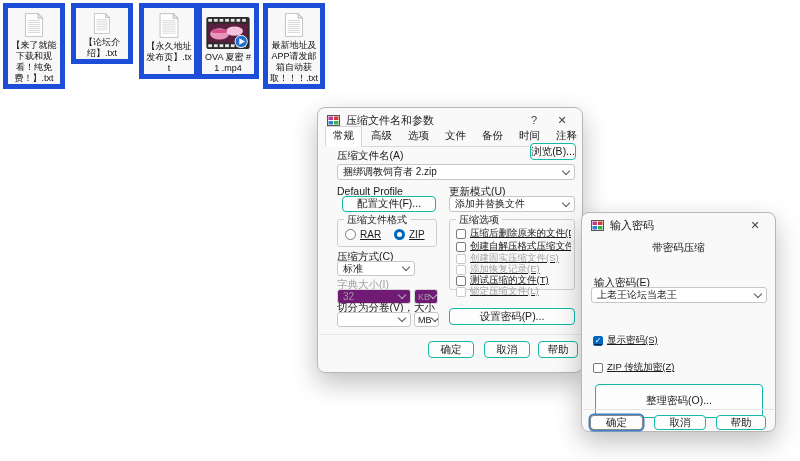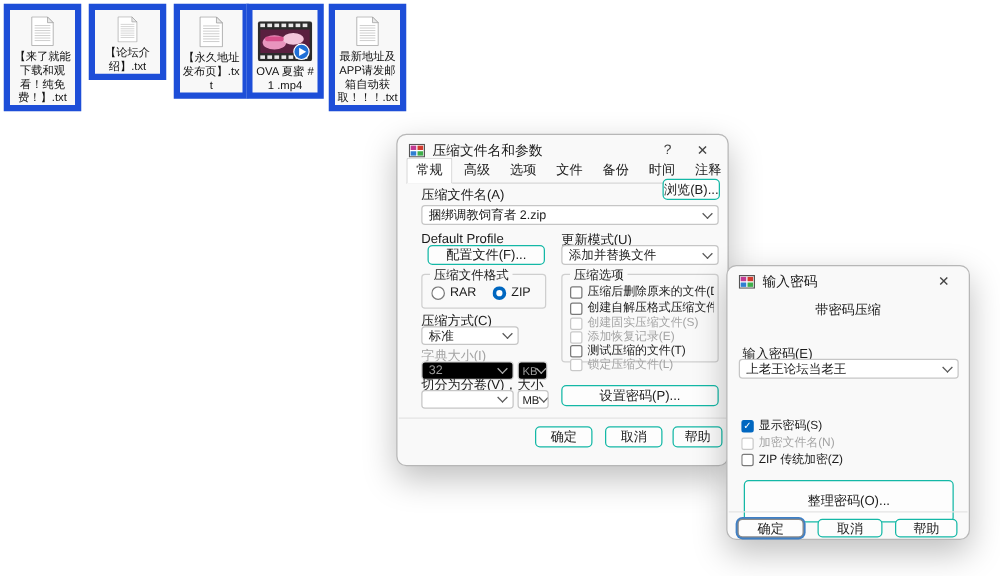--- a/index.html
+++ b/index.html
@@ -17,34 +17,34 @@
   .tb-btn{width:22px;text-align:center;font-size:11px;color:#444;}
 
   .tabs{display:flex;align-items:flex-end;gap:2px;border-bottom:1px solid #d8d8d8;}
   .tab{font-size:10.5px;padding:2px 7px 3px;color:#1a1a1a;white-space:nowrap;}
   .tab.active{background:#fff;border:1px solid #d4d4d4;border-bottom:1px solid #fff;border-radius:2px 2px 0 0;margin-bottom:-1px;}
 
   .lbl{font-size:10.5px;white-space:nowrap;}
   .dis-t{color:#a3a3a3;}
 
   .combo{background:#fff;border:1px solid #c6c6c6;border-radius:3px;display:flex;align-items:center;justify-content:space-between;padding:0 5px;font-size:10px;white-space:nowrap;overflow:hidden;}
-  .combo.dis{background:#000000;color:#9a9a9a;border-color:#d6d6d6;align-items:center;}
+  .combo.dis{background:#701a75;color:#9a9a9a;border-color:#d6d6d6;align-items:center;}
   .chev{width:5px;height:5px;border-right:1px solid #555;border-bottom:1px solid #555;transform:rotate(45deg);margin-top:-3px;flex:none;}
   .combo.dis .chev{border-color:#b0b0b0;}
 
   .btn{background:#fdfdfd;border:1px solid #14b8a6;border-radius:4px;display:flex;align-items:center;justify-content:center;font-size:10.5px;color:#1a1a1a;white-space:nowrap;overflow:hidden;}
   .btn.focus{border:1px solid #8a8a8a;box-shadow:0 0 0 1.5px #3f7fc4;}
 
   .group{border:1px solid #cfcfcf;border-radius:3px;}
   .glabel{position:absolute;top:-7px;left:6px;background:#f9f9f9;padding:0 3px;font-size:10px;white-space:nowrap;}
 
   .radio{width:11px;height:11px;border-radius:50%;border:1px solid #7a7a7a;background:#fff;display:inline-block;flex:none;box-sizing:border-box;}
   .radio.sel{border:3.5px solid #0067c0;}
 
-  .row{display:flex;align-items:center;gap:4px;font-size:9.5px;white-space:nowrap;overflow:hidden;}
+  .row{display:flex;align-items:center;gap:4px;font-size:9.5px;white-space:nowrap;overflow:hidden;text-decoration:underline;}
   .cb{width:10px;height:10px;border:1px solid #7a7a7a;border-radius:2px;background:#fff;display:inline-flex;align-items:center;justify-content:center;font-size:8px;line-height:1;color:#fff;flex:none;box-sizing:border-box;}
   .cb.checked{background:#0067c0;border-color:#0067c0;}
   .cb.dis{border-color:#c9c9c9;}
 
   .sep{border-top:1px solid #e4e4e4;}
 </style>
 </head>
 <body>
 
 <div class="abs tile" style="left:3px;top:3px;width:62px;height:86px;">
@@ -248,24 +248,20 @@
   <span class="abs lbl" style="left:12px;top:63px;">输入密码(E)</span>
   <div class="abs combo" style="left:9px;top:74px;width:176px;height:16px;">
     <span>上老王论坛当老王</span>
     <span class="chev"></span>
   </div>
 
   <div class="row" style="position:absolute;left:11px;top:121px;right:6px;">
     <span class="cb checked">✓</span>
     <span>显示密码(S)</span>
   </div>
-  <div class="row" style="position:absolute;left:11px;top:135px;right:6px;">
-    <span class="cb dis"></span>
-    <span class="dis-t">加密文件名(N)</span>
-  </div>
   <div class="row" style="position:absolute;left:11px;top:148px;right:6px;">
     <span class="cb"></span>
     <span>ZIP 传统加密(Z)</span>
   </div>
 
   <div class="abs btn" style="left:13px;top:171px;width:168px;height:34px;">整理密码(O)...</div>
 
   <div class="abs sep" style="left:1px;right:1px;top:196px;"></div>
 
   <div class="abs btn focus" style="left:8px;top:202px;width:53px;height:15px;">确定</div>

